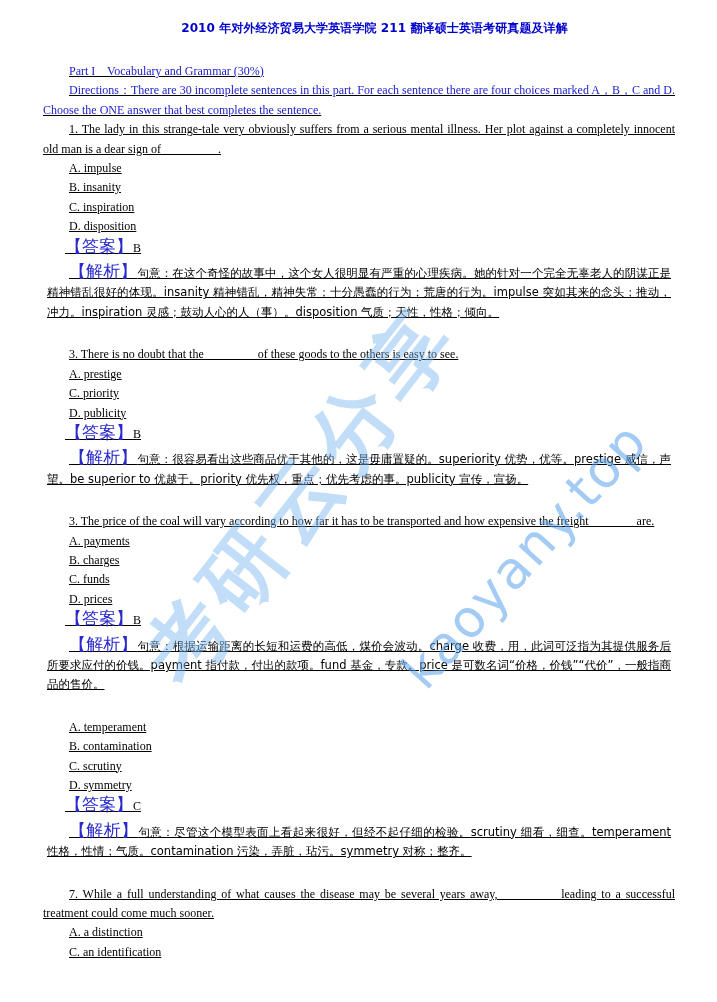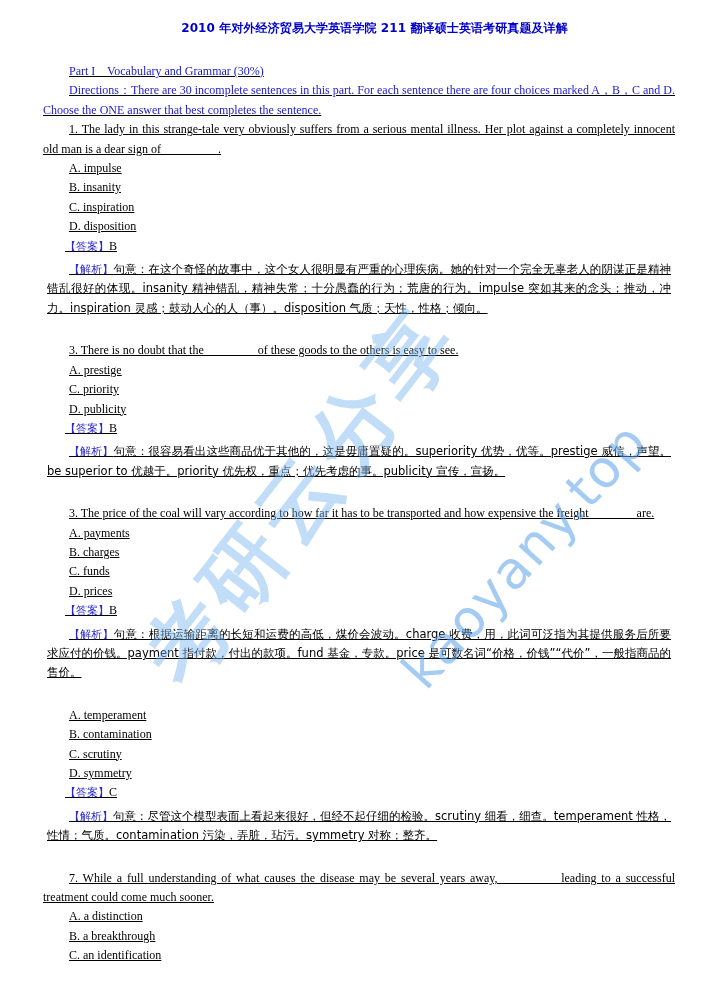--- a/index.html
+++ b/index.html
@@ -17,21 +17,21 @@
   .content {
     position: absolute; left: 43px; top: 62px; width: 632px;
     font-size: 12px; line-height: 19.4px; text-decoration: underline;
   }
   .blue { color: #1a1acc; }
   .ind { padding-left: 26px; }
   .par { text-indent: 26px; text-align: justify; margin: 0; }
   .line { margin: 0; white-space: nowrap; }
   .opt { margin: 0; padding-left: 26px; white-space: nowrap; }
   .ans { margin: 0; padding-left: 22px; white-space: nowrap; }
-  .tag { color: #2a2acc; font-family: "DejaVu Sans", sans-serif; font-size: 11px; }
+  .tag { color: #2a2acc; font-family: "DejaVu Sans", sans-serif; font-size: 17px; }
   .expl { margin: 4px; text-indent: 22px; text-align: justify; font-size: 11.5px; }
   .expl .cn { font-family: "DejaVu Sans", sans-serif; }
   .gap { height: 19px; }
   .watermark {
     position: absolute; pointer-events: none; color: rgba(120,180,240,0.45);
     font-family: "DejaVu Sans", sans-serif;
   }
   .wm-cn {
     left: 110px; top: 330px; font-size: 82px; font-weight: bold;
     transform: rotate(-52deg); transform-origin: left top; letter-spacing: 8px;
@@ -90,20 +90,19 @@
       <p class="opt">C. scrutiny</p>
       <p class="opt">D. symmetry</p>
       <p class="ans"><span class="tag">【答案】</span><span>C</span></p>
       <p class="expl"><span class="tag">【解析】</span><span class="cn">句意：尽管这个模型表面上看起来很好，但经不起仔细的检验。scrutiny 细看，细查。temperament 性格，性情；气质。contamination 污染，弄脏，玷污。symmetry 对称；整齐。</span></p>
     </div>
     <div class="gap"></div>
 
     <div>
       <p class="par">7. While a full understanding of what causes the disease may be several years away, _________ leading to a successful treatment could come much sooner.</p>
       <p class="opt">A. a distinction</p>
-      <p class="opt">B. a breakthrough</p>
       <p class="opt">C. an identification</p>
     </div>
   </div>
 
   <div class="watermark wm-cn">考研云分享</div>
   <div class="watermark wm-url">kaoyany.top</div>
 </div>
 
 </body></html>

